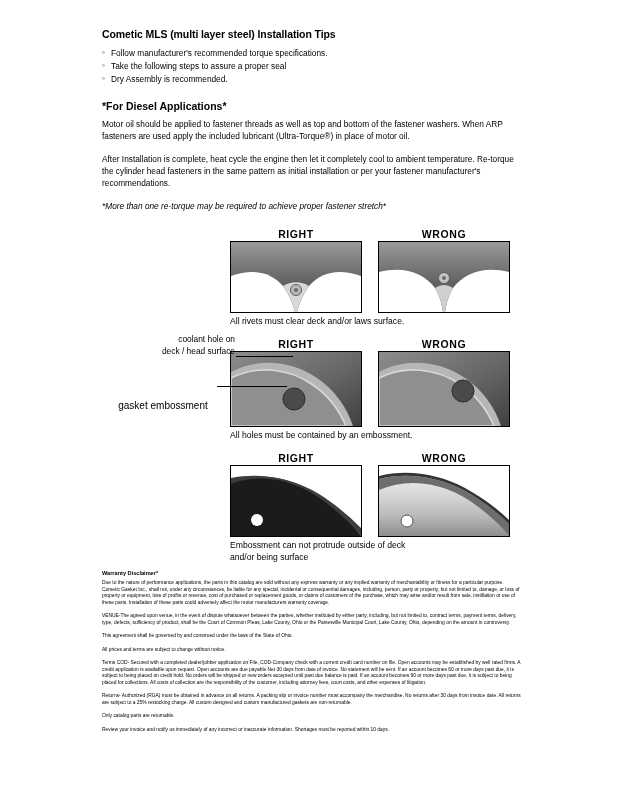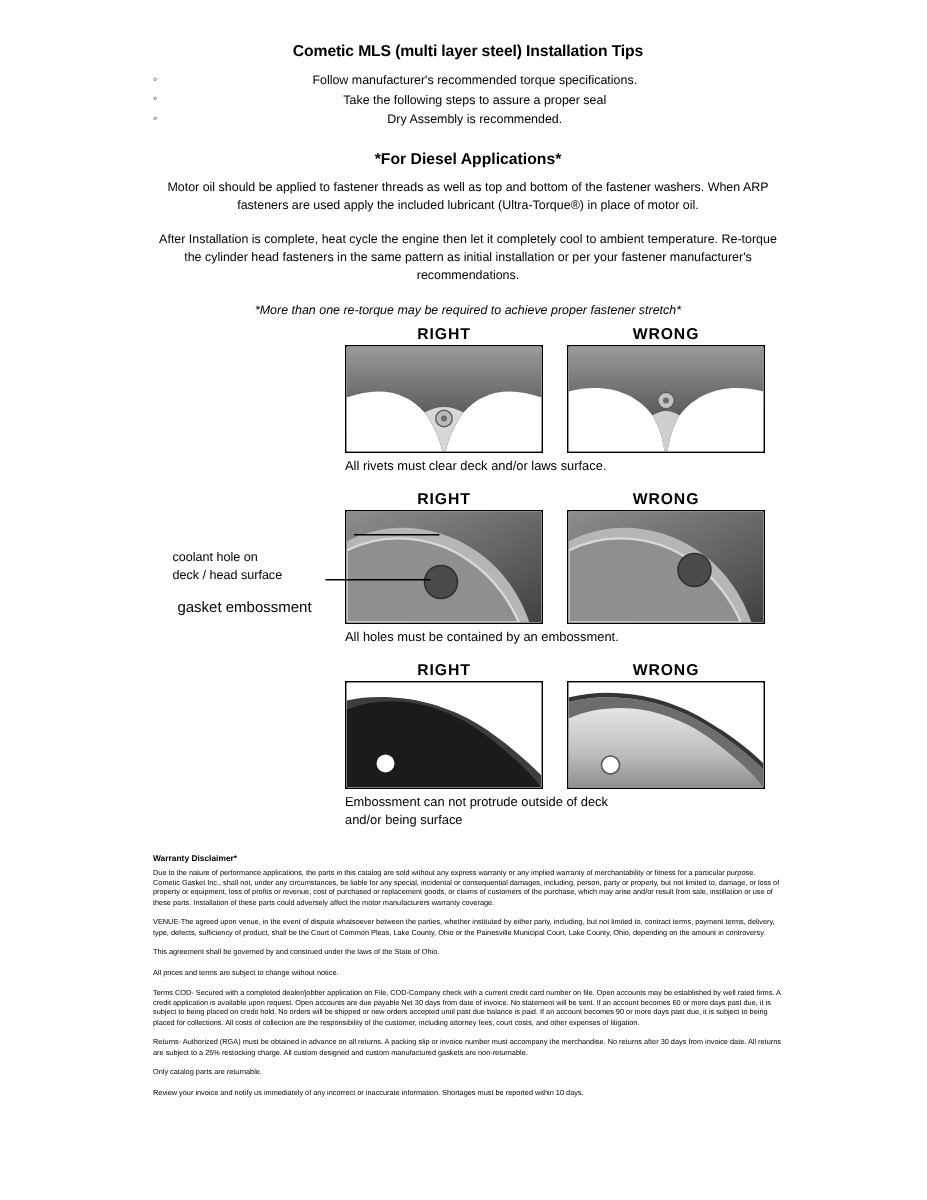--- a/index.html
+++ b/index.html
@@ -20,21 +20,20 @@
     left: 0; top: 0;
     width: 618px;
     height: 800px;
     background: #fff;
   }
   .content {
     position: absolute;
     left: 102px;
     top: 28px;
     width: 420px;
-    text-align: center;
   }
   h1.title {
     font-size: 10.5px;
     font-weight: bold;
     margin: 0 0 7px 0;
     letter-spacing: -0.1px;
   }
   ul.bullets {
     list-style: none;
     margin: 0;
@@ -81,21 +80,21 @@
     font-size: 8.3px;
     line-height: 12.4px;
     margin: 0 0 10px 0;
   }
   p.body.last { margin-bottom: 12px; font-style: italic; }
 
   
   .figures {
     position: absolute;
     left: 230px;
-    top: 217px;
+    top: 228px;
     width: 280px;
   }
   .figrow {
     position: relative;
     width: 280px;
   }
   .figlabels {
     display: flex;
     justify-content: space-between;
     width: 280px;
@@ -131,21 +130,21 @@
     line-height: 11px;
   }
   .caption.two { line-height: 11.5px; }
 
   
   .callouts {
     position: absolute;
     left: 115px;
     top: 334px;
     width: 120px;
-    margin-top: 32px;
+    text-align: right;
   }
   .callout {
     font-size: 8.4px;
     line-height: 11.5px;
   }
   .callout2 {
     position: absolute;
     left: 88px;
     top: 400px;
     width: 150px;

